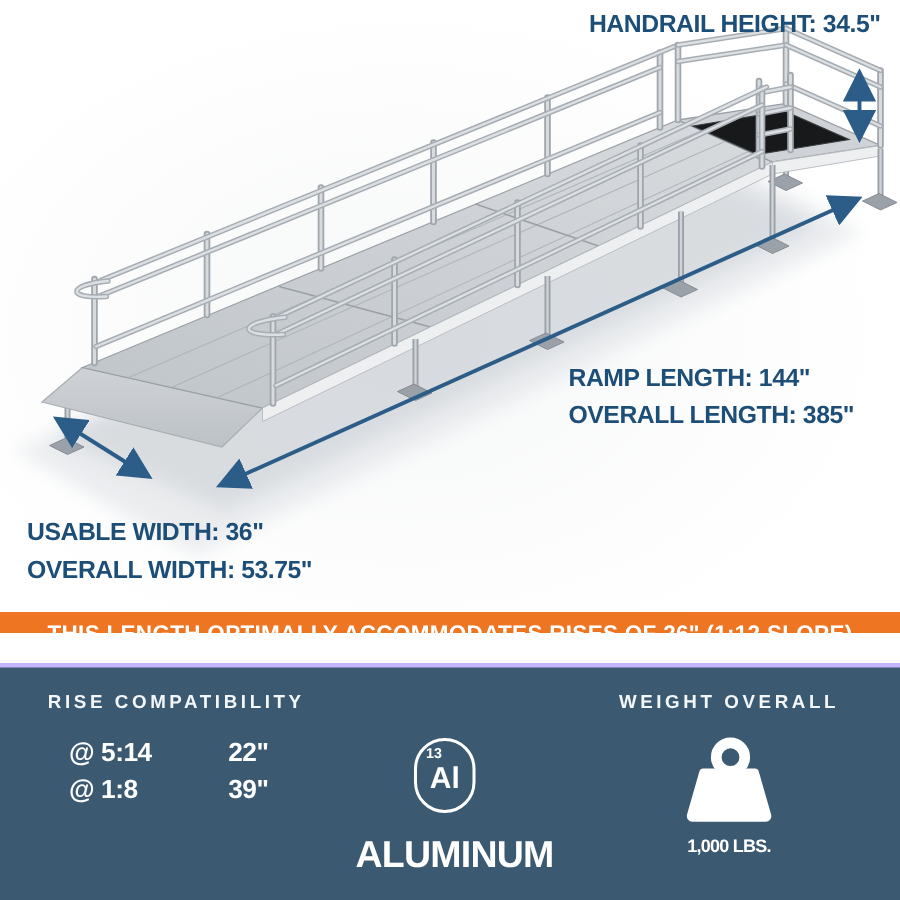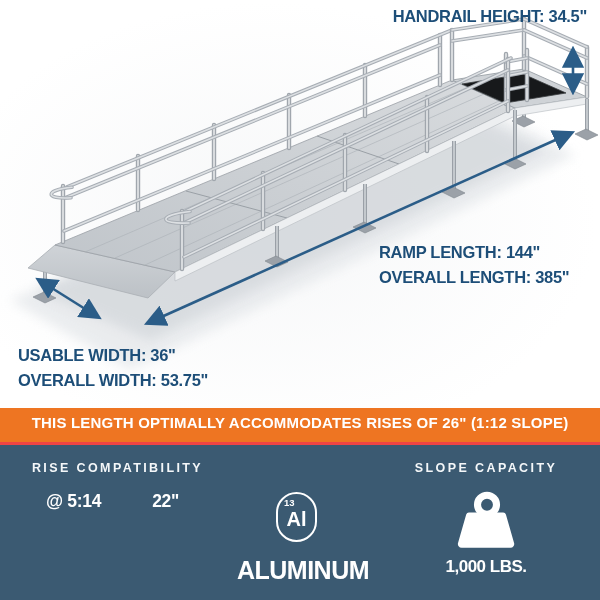--- a/index.html
+++ b/index.html
@@ -16,45 +16,45 @@
   .dim-widths{left:18px;top:343px;line-height:25px;}
   .tube{stroke:#a7adb4;stroke-width:3.6;fill:none;stroke-linecap:round;}
   .tube-hi{stroke:#dde0e3;stroke-width:1.6;fill:none;stroke-linecap:round;}
   .post{stroke:#a0a6ad;stroke-width:4.4;fill:none;stroke-linecap:round;}
   .post-hi{stroke:#d8dbde;stroke-width:2;fill:none;stroke-linecap:round;}
   .leg{stroke:#9aa0a7;stroke-width:4;fill:none;}
   .leg-hi{stroke:#cfd3d7;stroke-width:1.6;fill:none;}
   .foot{fill:#9ba1a8;stroke:#80868d;stroke-width:0.6;}
   .arrow{stroke:#2b5d88;stroke-width:2.6;}
   
-  .banner{position:absolute;left:0;top:408px;width:600px;height:36px;
+  .banner{position:absolute;left:0;top:408px;width:600px;height:14px;
           background:#ee7522;color:#fff;font-weight:bold;font-size:15px;
           line-height:29px;text-align:center;letter-spacing:0.2px;}
   
   .panel{position:absolute;left:0;top:442px;width:600px;height:158px;
-         background:#3b5a72;border-top:3px solid #ef4444;box-sizing:border-box;
+         background:#3b5a72;border-top:3px solid #c4b5fd;box-sizing:border-box;
          color:#fff;}
   .col-header{position:absolute;top:16px;font-weight:bold;font-size:12.5px;
               letter-spacing:2.4px;text-align:center;color:#f4f7f9;}
   .h-rise{left:15px;width:205px;}
   .h-material{left:230px;width:146px;}
   .h-weight{left:390px;width:192px;}
   .rise-rows{position:absolute;left:46px;top:44px;width:133px;}
   .rise-row{display:flex;justify-content:space-between;height:25px;
             line-height:25px;font-weight:bold;font-size:17.5px;letter-spacing:-0.3px;}
   .element-box{position:absolute;left:276px;top:47px;width:41px;height:50px;
                border:2.5px solid #fff;border-radius:21px;box-sizing:border-box;}
   .element-number{position:absolute;top:3px;left:6px;font-size:9.5px;font-weight:bold;}
   .element-symbol{position:absolute;left:0;right:0;top:14px;text-align:center;
                   font-size:20px;font-weight:bold;}
   .material-name{position:absolute;left:230px;top:111px;width:146px;text-align:center;
                  font-size:25px;font-weight:bold;letter-spacing:-0.5px;}
   .weight-icon{position:absolute;left:449px;top:44px;}
   .weight-value{position:absolute;left:390px;top:112px;width:192px;text-align:center;
-                font-size:17px;font-weight:bold;letter-spacing:-0.5px;}
+                font-size:12px;font-weight:bold;letter-spacing:-0.5px;}
 </style>
 </head>
 <body>
 
 <div class="stage">
 
   <div class="scene">
     <svg width="600" height="408" viewBox="0 0 600 408">
       <defs>
         <linearGradient id="deckG" x1="0" y1="1" x2="1" y2="0">
@@ -220,26 +220,30 @@
       <div>USABLE WIDTH: 36"</div>
       <div>OVERALL WIDTH: 53.75"</div>
     </div>
   </div>
 
   <div class="banner">THIS LENGTH OPTIMALLY ACCOMMODATES RISES OF 26" (1:12 SLOPE)</div>
 
   <div class="panel">
 
     <div class="col-header h-rise">RISE COMPATIBILITY</div>
-    <div class="col-header h-weight">SLOPE CAPACITY</div>
+    <div class="col-header h-weight">WEIGHT OVERALL</div>
 
     <div class="rise-rows">
       <div class="rise-row">
         <span>@ 5:14</span>
         <span>22"</span>
+      </div>
+      <div class="rise-row">
+        <span>@ 1:8</span>
+        <span>39"</span>
       </div>
     </div>
 
     <div class="element-box">
       <span class="element-number">13</span>
       <span class="element-symbol">Al</span>
     </div>
     <div class="material-name">ALUMINUM</div>
 
     <svg class="weight-icon" width="76" height="62" viewBox="0 0 80 64">

